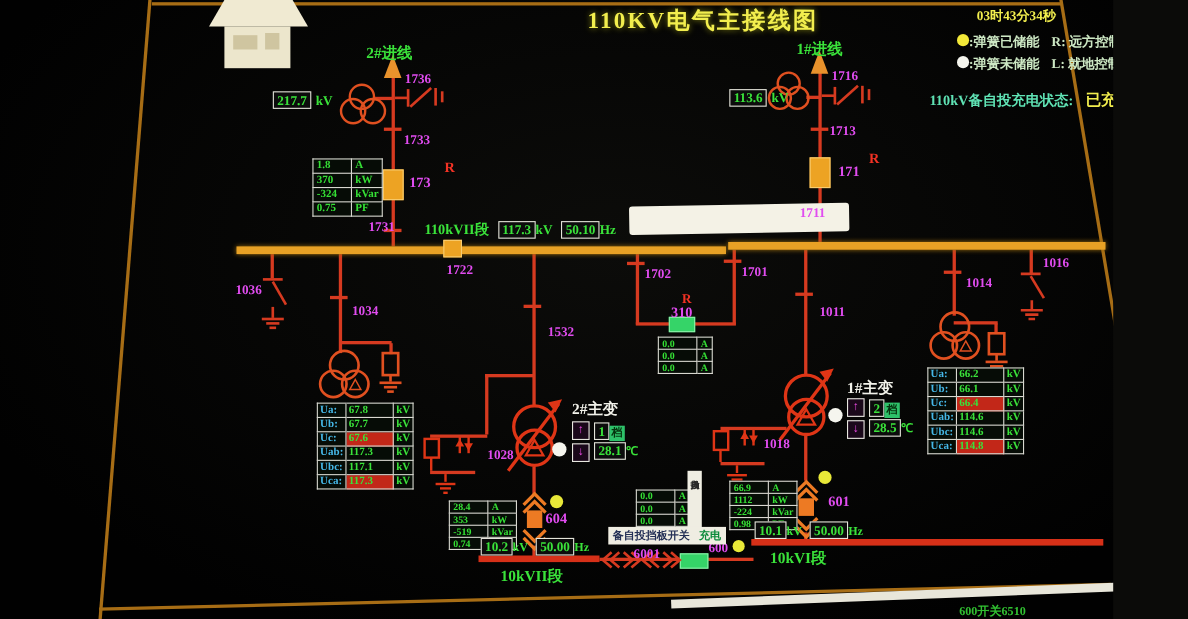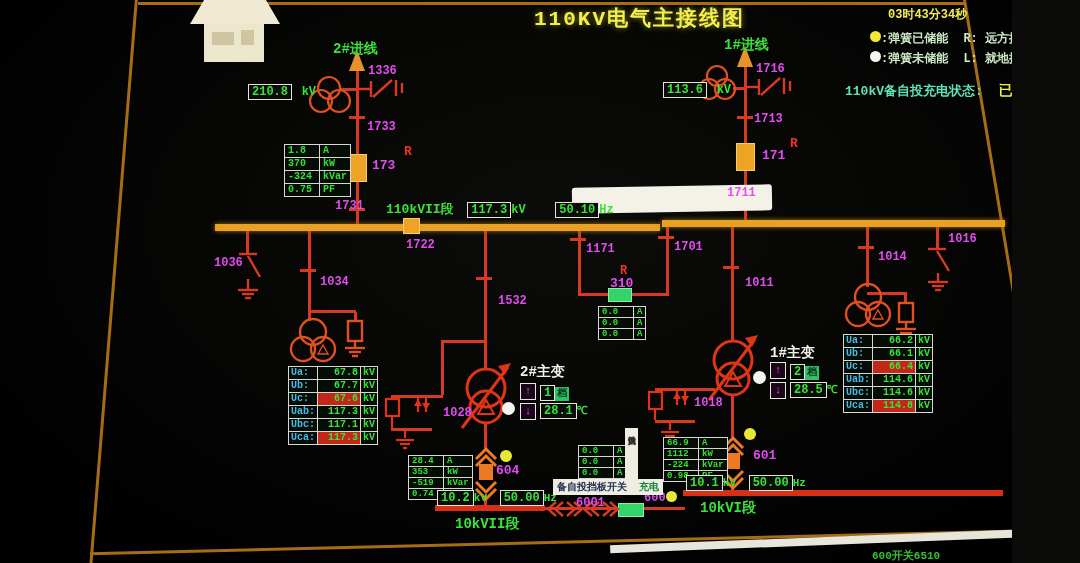--- a/index.html
+++ b/index.html
@@ -1,18 +1,18 @@
 <!DOCTYPE html>
 <html><head>
 <meta charset="utf-8">
 <style>
   html,body{margin:0;padding:0;background:#0b0b09}
   #screen{position:relative;width:1012px;height:563px;overflow:hidden;
           background:radial-gradient(ellipse at 55% 40%, #0c0c0a 0%, #010101 80%);
-          font-family:Liberation Mono, monospace}
+          font-family:Liberation Serif, serif}
   .t{position:absolute;font-weight:bold;white-space:nowrap;z-index:6}
   .mg{color:#e14cf0}.gn{color:#3ae23a}.wh{color:#f2f2ea}.rd{color:#f23224}
   .yl{color:#f2ee4e}.cy{color:#5fe2b4}.pale{color:#cde8c4}.s11{font-size:11px}.s12{font-size:12px}.s13{font-size:13px}
   .s14{font-size:14px}.s15{font-size:12px}.s20{font-size:21px;letter-spacing:2px}
   .vb{display:inline-block;border:1px solid #e4e4da;padding:0 3px;background:#0c0c0c;
       color:#3ae23a;font-weight:bold;font-size:12px;line-height:14px}
   .vl{position:absolute;width:3px;background:#d63a20;z-index:1}
   .hl{position:absolute;height:3px;background:#d63a20;z-index:1}
   .tick{position:absolute;width:16px;height:3px;background:#d63a20;z-index:2}
   .bus{position:absolute;height:7px;background:#e8a125;box-shadow:0 0 5px #a06f0e;z-index:2}
@@ -21,21 +21,21 @@
   .ob{position:absolute;background:#35d468;border:1px solid #8af0a8;z-index:3}
   .dot{position:absolute;border-radius:50%;z-index:4}
   .meter{position:absolute;border-collapse:collapse;background:#060c06;z-index:5}
   .meter td{border:1px solid #d8d8d0;color:#35e035;font-weight:bold;padding:0 3px;text-align:left}
   .m12 td{font-size:10px;height:12px;line-height:12px}
   .m10 td{font-size:9px;height:10px;line-height:10px}
   .meter td.v{min-width:28px}
   .vtab{position:absolute;border-collapse:collapse;background:#060c06;z-index:5}
   .vtab td{border:1px solid #d8d8d0;font-weight:bold;font-size:10px;height:12px;line-height:12px;padding:0 2px}
   .vtab td.l{color:#46b8e8;border-right:none}
-  .vtab td.v{color:#3ae23a;min-width:38px;text-align:right}
+  .vtab td.v{color:#3ae23a;min-width:38px;}
   .vtab td.v.al{background:#c22718}
   .vtab td.u{color:#3ae23a}
   .tapbtn{position:absolute;width:14px;height:15px;border:1px solid #e8e8e0;background:#1a081a;
           color:#f04ae8;font-size:11px;line-height:14px;text-align:center;font-weight:bold;z-index:6}
   .tapu{display:inline-block;background:#2ec26a;color:#06340f;padding:0 2px;font-size:10px;font-weight:bold;line-height:14px}
   .glare{position:absolute;background:#f4f2e6;border-radius:3px;z-index:4}
   .edge{position:absolute;background:#a76d15;z-index:0}
   .banner{position:absolute;background:#efede2;z-index:6;padding:1px 4px;font-weight:bold;font-size:10px;white-space:nowrap}
   .vtag{position:absolute;background:#efede2;z-index:6;writing-mode:vertical-rl;font-size:8px;
         font-weight:bold;color:#2a2a2a;padding:2px 1px;line-height:11px}
@@ -64,25 +64,25 @@
   </div>
 
   <div class="t s13" style="left:845px;top:82px">
     <span class="cy">110kV备自投充电状态:</span>
     <span class="yl s14" style="margin-left:8px">已充电</span>
   </div>
 
   <div class="t gn s14" style="left:333px;top:40px">2#进线</div>
   <div class="vl" style="left:356px;top:70px;height:154px"></div>
   <div class="t" style="left:248px;top:82px">
-    <span class="vb">210.8</span>
+    <span class="vb">217.7</span>
     <span class="gn s12">kV</span>
   </div>
   <div class="hl" style="left:340px;top:88px;width:17px"></div>
-  <div class="t mg s12" style="left:368px;top:64px">1336</div>
+  <div class="t mg s12" style="left:368px;top:64px">1736</div>
   <div class="tick" style="left:349px;top:116px"></div>
   <div class="t mg s12" style="left:367px;top:120px">1733</div>
   <div class="cb" style="left:348px;top:154px;width:17px;height:26px"></div>
   <div class="t mg s13" style="left:372px;top:158px">173</div>
   <div class="t rd s13" style="left:404px;top:144px">R</div>
   <table class="meter m12" style="left:284px;top:144px">
     <tbody>
         <tr>
           <td class="v">1.8</td>
           <td>A</td>
@@ -117,21 +117,21 @@
   <div class="cb" style="left:736px;top:143px;width:17px;height:26px"></div>
   <div class="t mg s13" style="left:762px;top:148px">171</div>
   <div class="t rd s13" style="left:790px;top:136px">R</div>
   <div class="t mg s12" style="left:727px;top:186px">1711</div>
   <div class="tick" style="left:737px;top:202px"></div>
 
   <div class="bus" style="left:215px;top:224px;width:445px"></div>
   <div class="t" style="left:386px;top:200px">
     <span class="gn s13">110kVII段</span>
     <span class="vb" style="margin-left:4px">117.3</span><span class="gn s12">kV</span>
-    <span class="vb" style="margin-left:20px">50.10</span><span class="gn s12">Hz</span>
+    <span class="vb" style="margin-left:4px">50.10</span><span class="gn s12">Hz</span>
   </div>
   <div class="cb" style="left:403px;top:218px;width:15px;height:14px"></div>
   <div class="t mg s12" style="left:406px;top:238px">1722</div>
 
   <div class="vl" style="left:246px;top:231px;height:22px"></div>
   <div class="t mg s12" style="left:214px;top:256px">1036</div>
 
   <div class="vl" style="left:308px;top:231px;height:90px"></div>
   <div class="tick" style="left:300px;top:269px"></div>
   <div class="t mg s12" style="left:320px;top:275px">1034</div>
@@ -213,21 +213,21 @@
           <td class="u">kV</td>
         </tr>
   </tbody>
     </table>
 
   <div class="vl" style="left:578px;top:231px;height:64px"></div>
   <div class="vl" style="left:666px;top:227px;height:68px"></div>
   <div class="hl" style="left:578px;top:293px;width:91px"></div>
   <div class="tick" style="left:570px;top:238px"></div>
   <div class="tick" style="left:658px;top:236px"></div>
-  <div class="t mg s12" style="left:586px;top:242px">1171</div>
+  <div class="t mg s12" style="left:586px;top:242px">1702</div>
   <div class="t mg s12" style="left:674px;top:240px">1701</div>
   <div class="t rd s12" style="left:620px;top:264px">R</div>
   <div class="t mg s13" style="left:610px;top:276px">310</div>
   <div class="ob" style="left:608px;top:288px;width:22px;height:12px"></div>
   <table class="meter m10" style="left:598px;top:306px">
     <tbody>
         <tr>
           <td class="v">0.0</td>
           <td>A</td>
         </tr>

